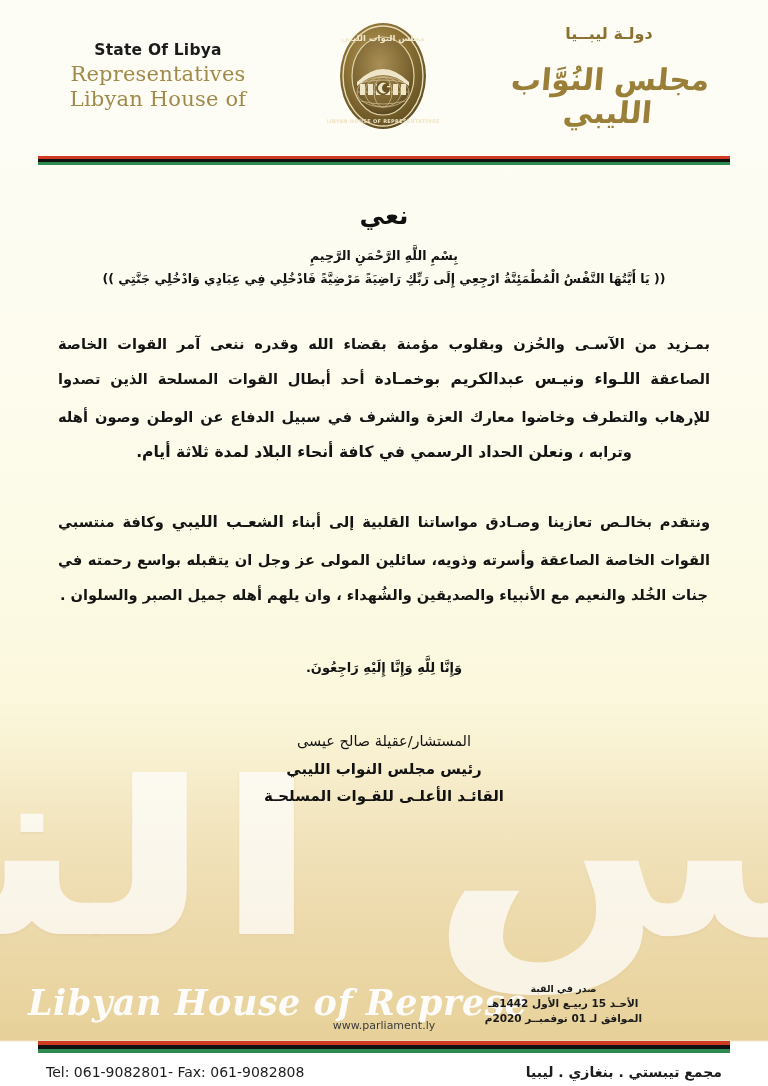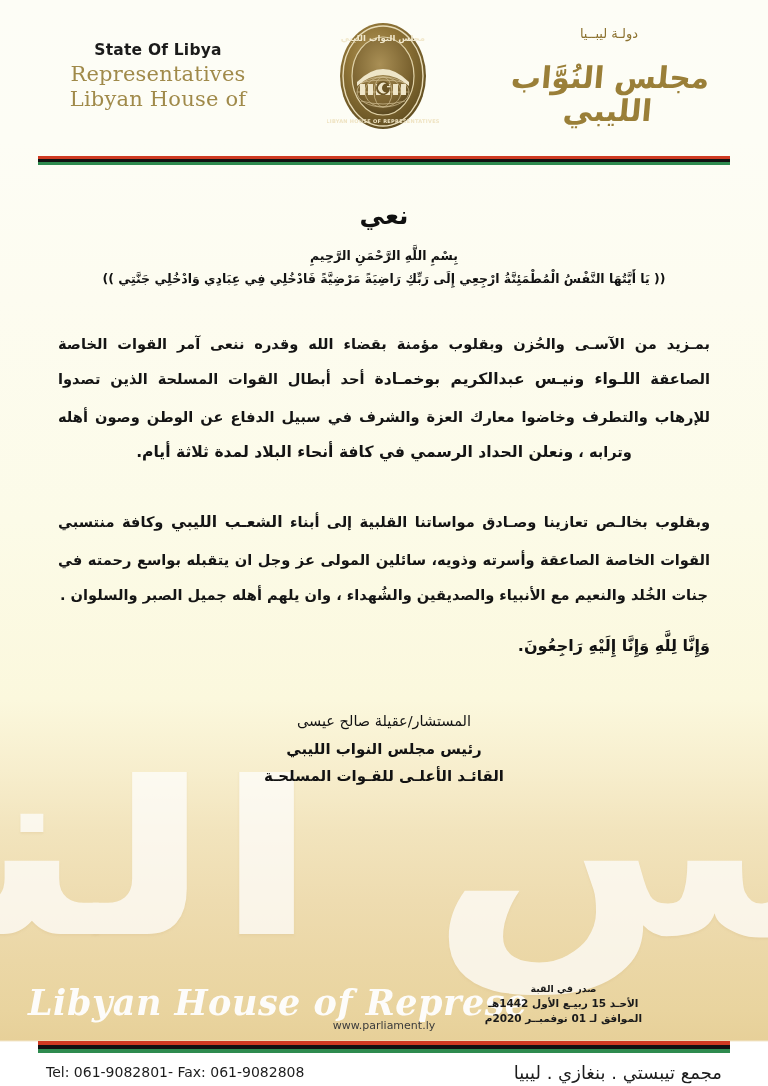--- a/index.html
+++ b/index.html
@@ -130,22 +130,22 @@
     height: 112px;
   }
 
   .header-right {
     width: 250px;
     text-align: center;
     direction: rtl;
   }
   .hr-top {
     font-family: "DejaVu Sans", sans-serif;
-    font-size: 13px;
-    font-weight: 400;
+    font-size: 16px;
+    font-weight: 700;
     color: #8c7230;
     letter-spacing: 3px;
     margin-bottom: 20px;
   }
   .hr-main {
     font-family: "DejaVu Sans", sans-serif;
     font-size: 30px;
     font-weight: 700;
     color: #9a7f38;
     letter-spacing: 0px;
@@ -220,26 +220,26 @@
   }
   .para-1 { margin-top: 40px; }
   .para-2 { margin-top: 32px; }
 
   .para .emph {
     font-size: 15.6px;
     font-weight: 700;
   }
 
   .ayah-close {
-    text-align: right;
-    font-family: "DejaVu Sans", sans-serif;
-    font-size: 16px;
+    text-align: center;
+    font-family: "DejaVu Sans", sans-serif;
+    font-size: 13px;
     font-weight: 700;
     color: #121212;
-    margin-top: 24px;
+    margin-top: 48px;
   }
 
   
   .signature {
     position: relative;
     z-index: 6;
     margin-top: 58px;
     text-align: center;
     direction: rtl;
     font-family: "DejaVu Sans", sans-serif;
@@ -324,22 +324,22 @@
   }
   .footer-tel {
     font-family: "DejaVu Sans", "Liberation Sans", sans-serif;
     font-size: 14px;
     font-weight: 400;
     color: #1c1c1c;
     letter-spacing: 0px;
   }
   .footer-addr {
     font-family: "DejaVu Sans", sans-serif;
-    font-size: 18px;
-    font-weight: 400;
+    font-size: 14px;
+    font-weight: 700;
     color: #1c1c1c;
     direction: rtl;
   }
 </style>
 </head>
 <body>
 
 <div class="page">
 
   <div class="watermark-arabic">
@@ -415,21 +415,21 @@
   <div class="content">
 
     <div class="doc-title">نعي</div>
 
     <div class="basmala">بِسْمِ اللَّهِ الرَّحْمَنِ الرَّحِيمِ</div>
 
     <div class="ayah-top">(( يَا أَيَّتُهَا النَّفْسُ الْمُطْمَئِنَّةُ ارْجِعِي إِلَى رَبِّكِ رَاضِيَةً مَرْضِيَّةً فَادْخُلِي فِي عِبَادِي وَادْخُلِي جَنَّتِي ))</div>
 
     <p class="para para-1"><span>بمـزيد من الآسـى والحُزن وبقلوب مؤمنة بقضاء الله وقدره ننعى آمر القوات الخاصة الصاعقة </span><span class="emph">اللـواء ونيـس عبدالكريم بوخمـادة</span><span> أحد أبطال القوات المسلحة الذين تصدوا للإرهاب والتطرف وخاضوا معارك العزة والشرف في سبيل الدفاع عن الوطن وصون أهله وترابه ، </span><span class="emph">ونعلن الحداد الرسمي في كافة أنحاء البلاد لمدة ثلاثة أيام.</span></p>
 
-    <p class="para para-2"><span>وبقلوب بخالـص تعازينا وصـادق مواساتنا القلبية إلى أبناء </span><span class="emph">الشعـب الليبي</span><span> وكافة منتسبي القوات الخاصة الصاعقة وأسرته وذويه، سائلين المولى عز وجل ان يتقبله بواسع رحمته في جنات الخُلد والنعيم مع الأنبياء والصديقين والشُهداء ، وان يلهم أهله جميل الصبر والسلوان .</span></p>
+    <p class="para para-2"><span>ونتقدم بخالـص تعازينا وصـادق مواساتنا القلبية إلى أبناء </span><span class="emph">الشعـب الليبي</span><span> وكافة منتسبي القوات الخاصة الصاعقة وأسرته وذويه، سائلين المولى عز وجل ان يتقبله بواسع رحمته في جنات الخُلد والنعيم مع الأنبياء والصديقين والشُهداء ، وان يلهم أهله جميل الصبر والسلوان .</span></p>
 
     <div class="ayah-close">وَإِنَّا لِلَّهِ وَإِنَّا إِلَيْهِ رَاجِعُونَ.</div>
 
     <div class="signature">
       <div class="sig-line-1">المستشار/عقيلة صالح عيسى</div>
       <div class="sig-line-2">رئيس مجلس النواب الليبي</div>
       <div class="sig-line-3">القائـد الأعلـى للقـوات المسلحـة</div>
     </div>
 
   </div>

